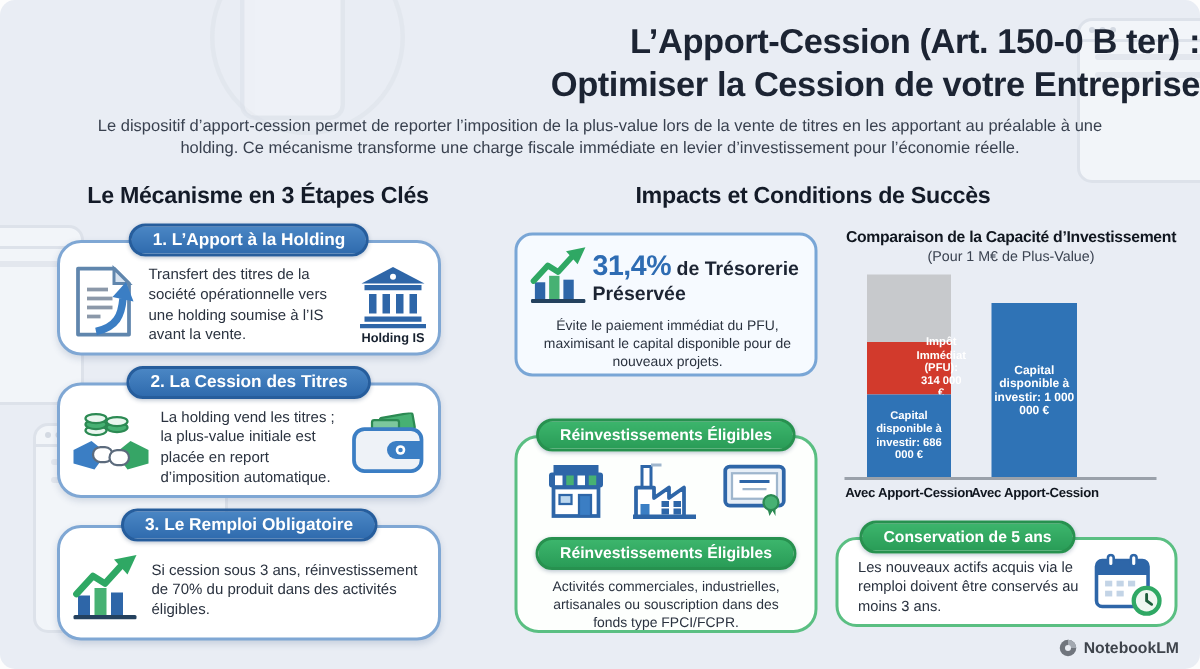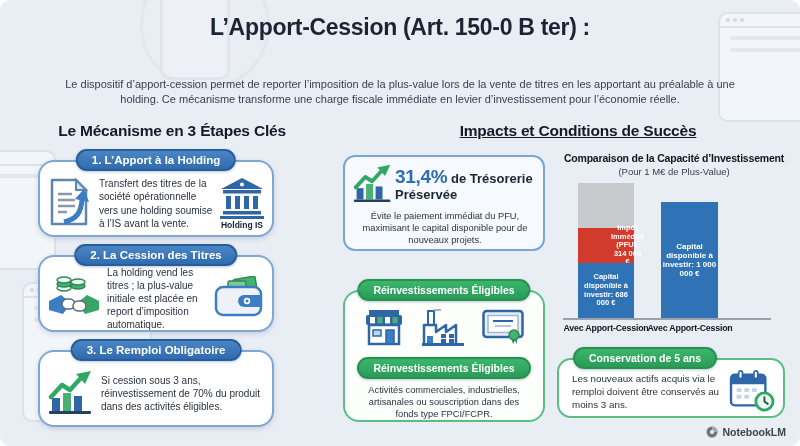--- a/index.html
+++ b/index.html
@@ -9,29 +9,29 @@
 
   
   .decor { position:absolute; border:2px solid #dde2ea; background:rgba(250,251,253,.55); border-radius:10px; z-index:0; }
   .decor .dbar { height:14px; border-bottom:2px solid #dde2ea; display:flex; align-items:center; gap:3px; padding-left:6px; }
   .decor .dbar i { width:4px; height:4px; border-radius:50%; background:#d3d9e2; }
   .decor .dline { height:4px; background:#e3e7ee; border-radius:2px; margin:8px 10px 0; }
   .decor-arc { position:absolute; border:3px solid #dde2ea; border-radius:50%; opacity:.6; z-index:0; background:transparent; }
 
   .z { position:absolute; z-index:1; }
 
-  h1 { top:13px; left:0; width:800px; text-align:center; font-size:23px; line-height:1.25; letter-spacing:-.3px; color:#1c2433; font-weight:800; }
+  h1 { top:13px; left:0; width:800px; text-align:right; font-size:23px; line-height:1.25; letter-spacing:-.3px; color:#1c2433; font-weight:800; }
   .subtitle { top:77px; left:55px; width:690px; text-align:center; font-size:11px; line-height:1.35; color:#39414f; }
 
   .h-sec { font-size:15.5px; font-weight:800; color:#141b28; text-align:center; letter-spacing:-.2px; }
   .h-left { top:122px; left:32px; width:280px; }
-  .h-right { top:122px; left:358px; width:440px;text-decoration:underline; }
-
-  
-  .card { background:#ffffff; border:2px solid #7fa7d4; border-radius:16px; box-shadow:0 2px 5px rgba(50,80,120,.18); width:236px; left:38px; }
+  .h-right { top:122px; left:322px; width:440px; }
+
+  
+  .card { background:#ffffff; border:2px solid #7fa7d4; border-radius:16px; box-shadow:0 2px 5px rgba(50,80,120,.18); width:256px; left:38px; }
   .card1 { top:160px; height:77px; }
   .card2 { top:255px; height:77px; }
   .card3 { top:350px; height:77px; }
   .pill { position:absolute; top:-13px; left:50%; transform:translateX(-50%); white-space:nowrap; color:#fff; font-weight:700; border-radius:16px; padding:3px 14px; box-shadow:0 1px 3px rgba(30,60,100,.3); }
   .pill-blue { background:linear-gradient(#4a86c4,#2f6bae); border:2px solid #265d9c; font-size:11.5px; }
   .pill-green { background:linear-gradient(#3cb56c,#299c57); border:2px solid #27914f; font-size:10.5px; }
   .card-body { display:flex; align-items:center; gap:7px; padding:16px 8px 6px 8px; height:100%; }
   .step-text { flex:1; font-size:10px; line-height:1.32; color:#2a323f; }
   .icon { flex:0 0 auto; display:block; }
   .icon-col { flex:0 0 auto; display:flex; flex-direction:column; align-items:center; }
@@ -94,21 +94,21 @@
       <div class="dline"></div>
       <div class="dline"></div>
     </div>
   <div class="decor" style="left:-34px; top:150px; width:90px; height:120px;">
       <div class="dbar"></div>
       <div class="dline"></div>
     </div>
   <div class="decor-arc" style="left:140px; top:-40px; width:130px; height:130px;"></div>
   <div class="decor-arc" style="left:160px; top:-10px; width:70px; height:90px; border-radius:10px; background:rgba(250,251,253,.5);"></div>
 
-  <h1 class="z"><span>L’Apport-Cession (Art. 150-0 B ter) :</span><br></h1>
+  <h1 class="z"><span>L’Apport-Cession (Art. 150-0 B ter) :</span><br><span>Optimiser la Cession de votre Entreprise</span></h1>
   <p class="z subtitle">Le dispositif d’apport-cession permet de reporter l’imposition de la plus-value lors de la vente de titres en les apportant au préalable à une holding. Ce mécanisme transforme une charge fiscale immédiate en levier d’investissement pour l’économie réelle.</p>
 
   <h2 class="z h-sec h-left">Le Mécanisme en 3 Étapes Clés</h2>
   <h2 class="z h-sec h-right">Impacts et Conditions de Succès</h2>
 
   <div class="z card card1">
     <div class="pill pill-blue">1. L’Apport à la Holding</div>
     <div class="card-body">
       <span class="icon">
         <svg width="44" height="50" viewBox="0 0 44 50">

